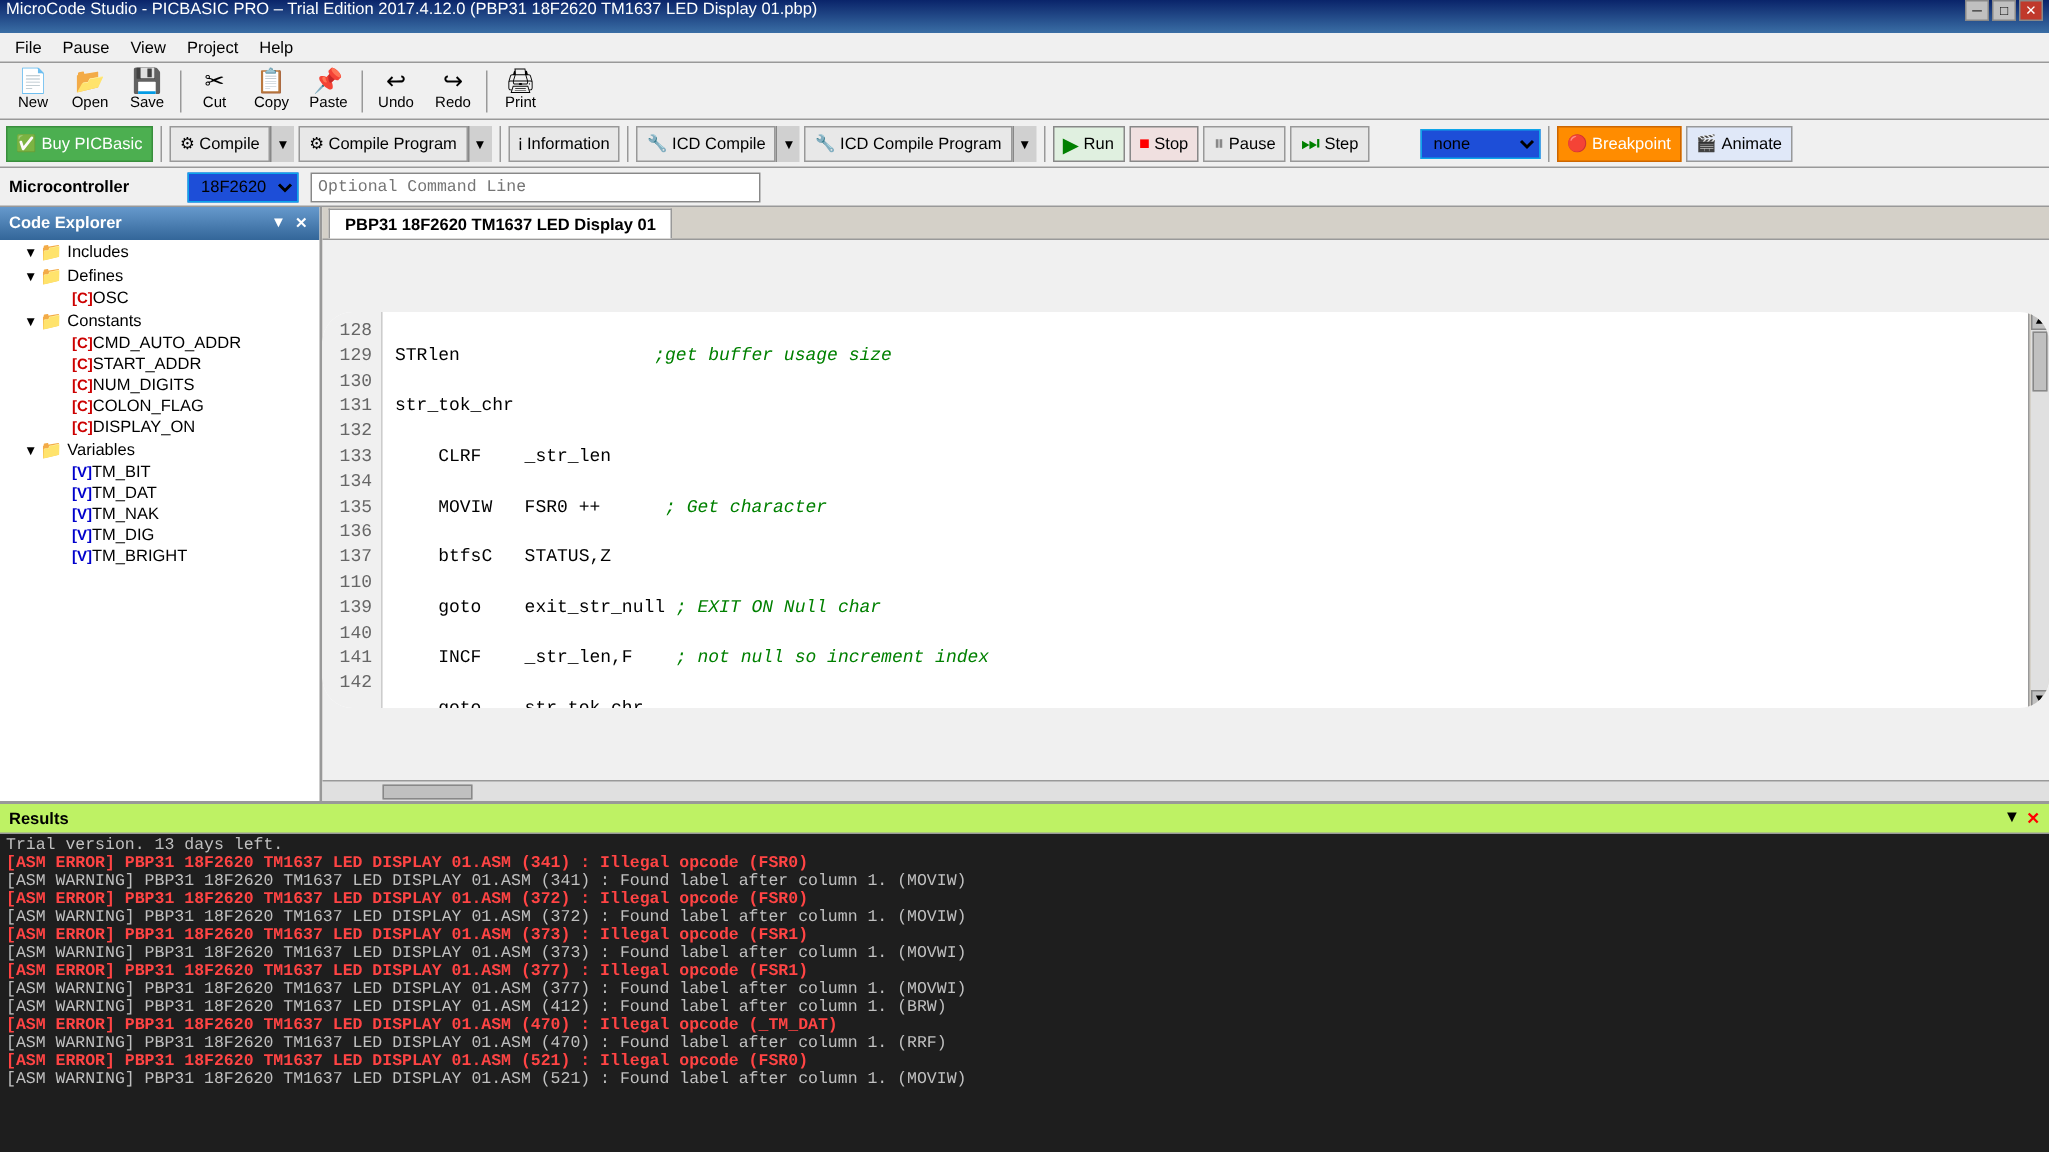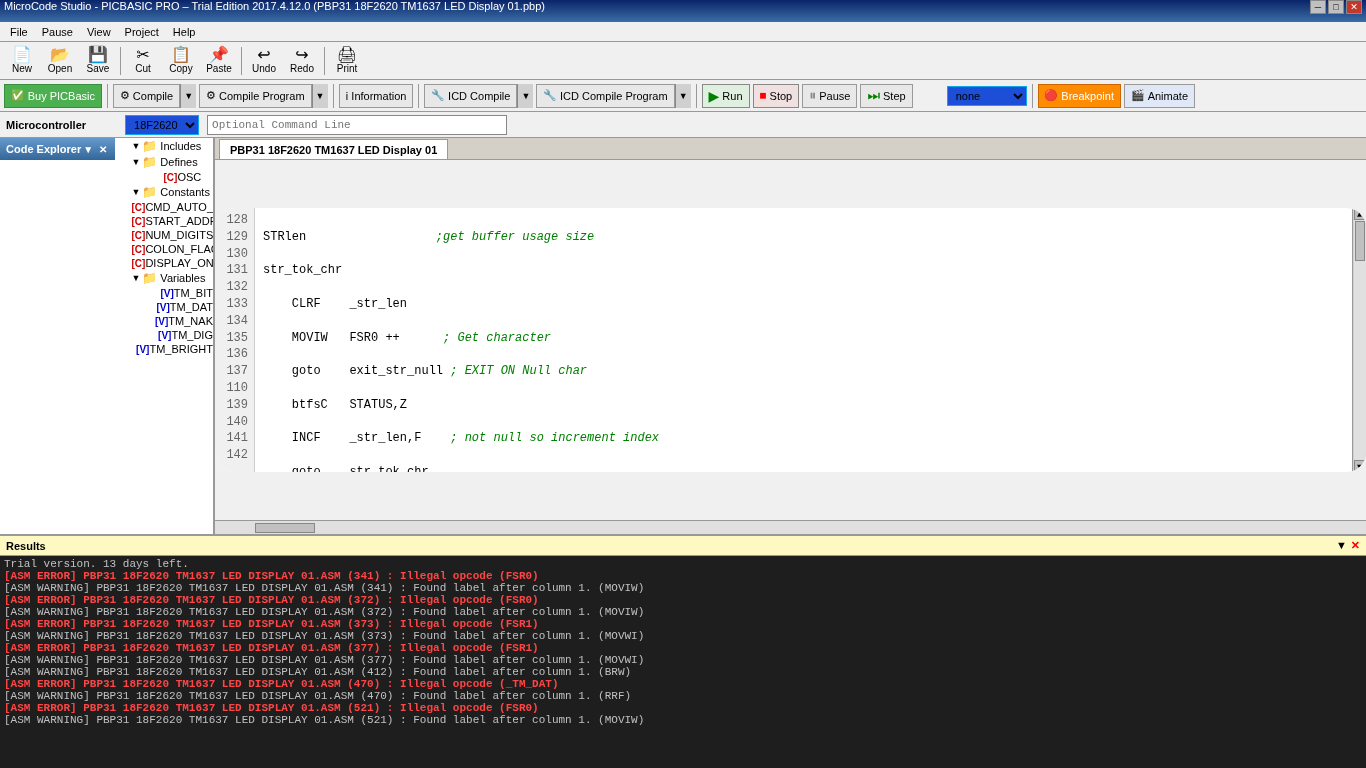--- a/index.html
+++ b/index.html
@@ -112,21 +112,21 @@
       height: calc(768px - 22px - 20px - 38px - 32px - 26px - 22px - 30px);
       
     }
 
     
     #left-panel {
       width: 215px;
       background: white;
       border-right: 2px solid #999;
       display: flex;
-      flex-direction: row;
+      flex-direction: column;
       overflow: hidden;
     }
     #code-explorer-header {
       background: linear-gradient(to bottom, #6699cc, #336699);
       color: white;
       height: 22px;
       display: flex;
       align-items: center;
       justify-content: space-between;
       padding: 0 6px;
@@ -228,21 +228,21 @@
 
     
     #results-panel {
       height: 280px;
       background: white;
       border-top: 2px solid #999;
       display: flex;
       flex-direction: column;
     }
     #results-header {
-      background: #fef9c3;
+      background: #bef264;
       height: 20px;
       display: flex;
       align-items: center;
       justify-content: space-between;
       padding: 0 6px;
       border-bottom: 1px solid #999;
       font-size: 11px;
       font-weight: bold;
     }
     #results-content {
@@ -546,22 +546,22 @@
         <div>139</div>
         <div>140</div>
         <div>141</div>
         <div>142</div>
       </div>
       <div id="code-content">
 <span class="code-line">STRlen                  <span class="code-comment">;get buffer usage size</span></span>
 <span class="code-line">str_tok_chr</span>
 <span class="code-line">    CLRF    _str_len</span>
 <span class="code-line">    MOVIW   FSR0 ++      <span class="code-comment">; Get character</span></span>
+<span class="code-line">    btfsC   STATUS,Z</span>
 <span class="code-line">    goto    exit_str_null <span class="code-comment">; EXIT ON Null char</span></span>
-<span class="code-line">    btfsC   STATUS,Z</span>
 <span class="code-line">    INCF    _str_len,F    <span class="code-comment">; not null so increment index</span></span>
 <span class="code-line">    goto    str_tok_chr</span>
 <span class="code-line">exit_str_null</span>
 <span class="code-line">    return</span>
 <span class="code-line"> </span>
 
 
 
 
       </div>

